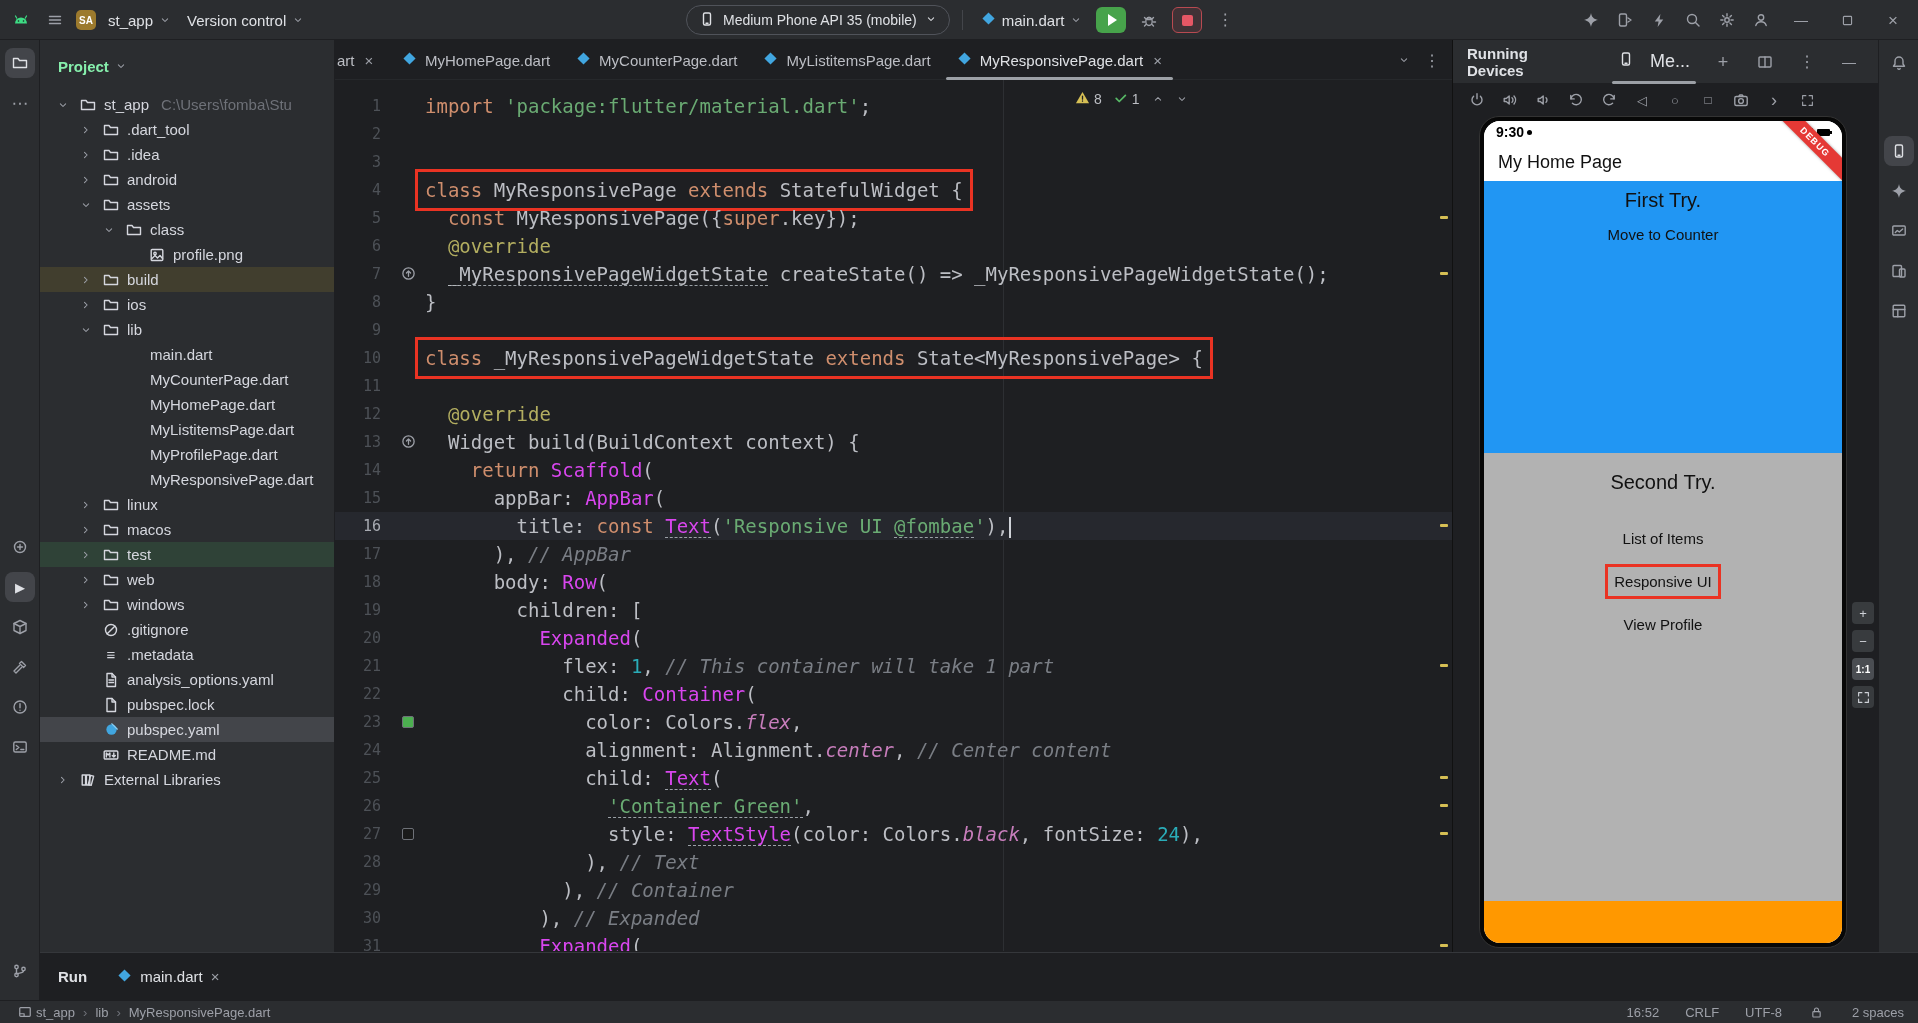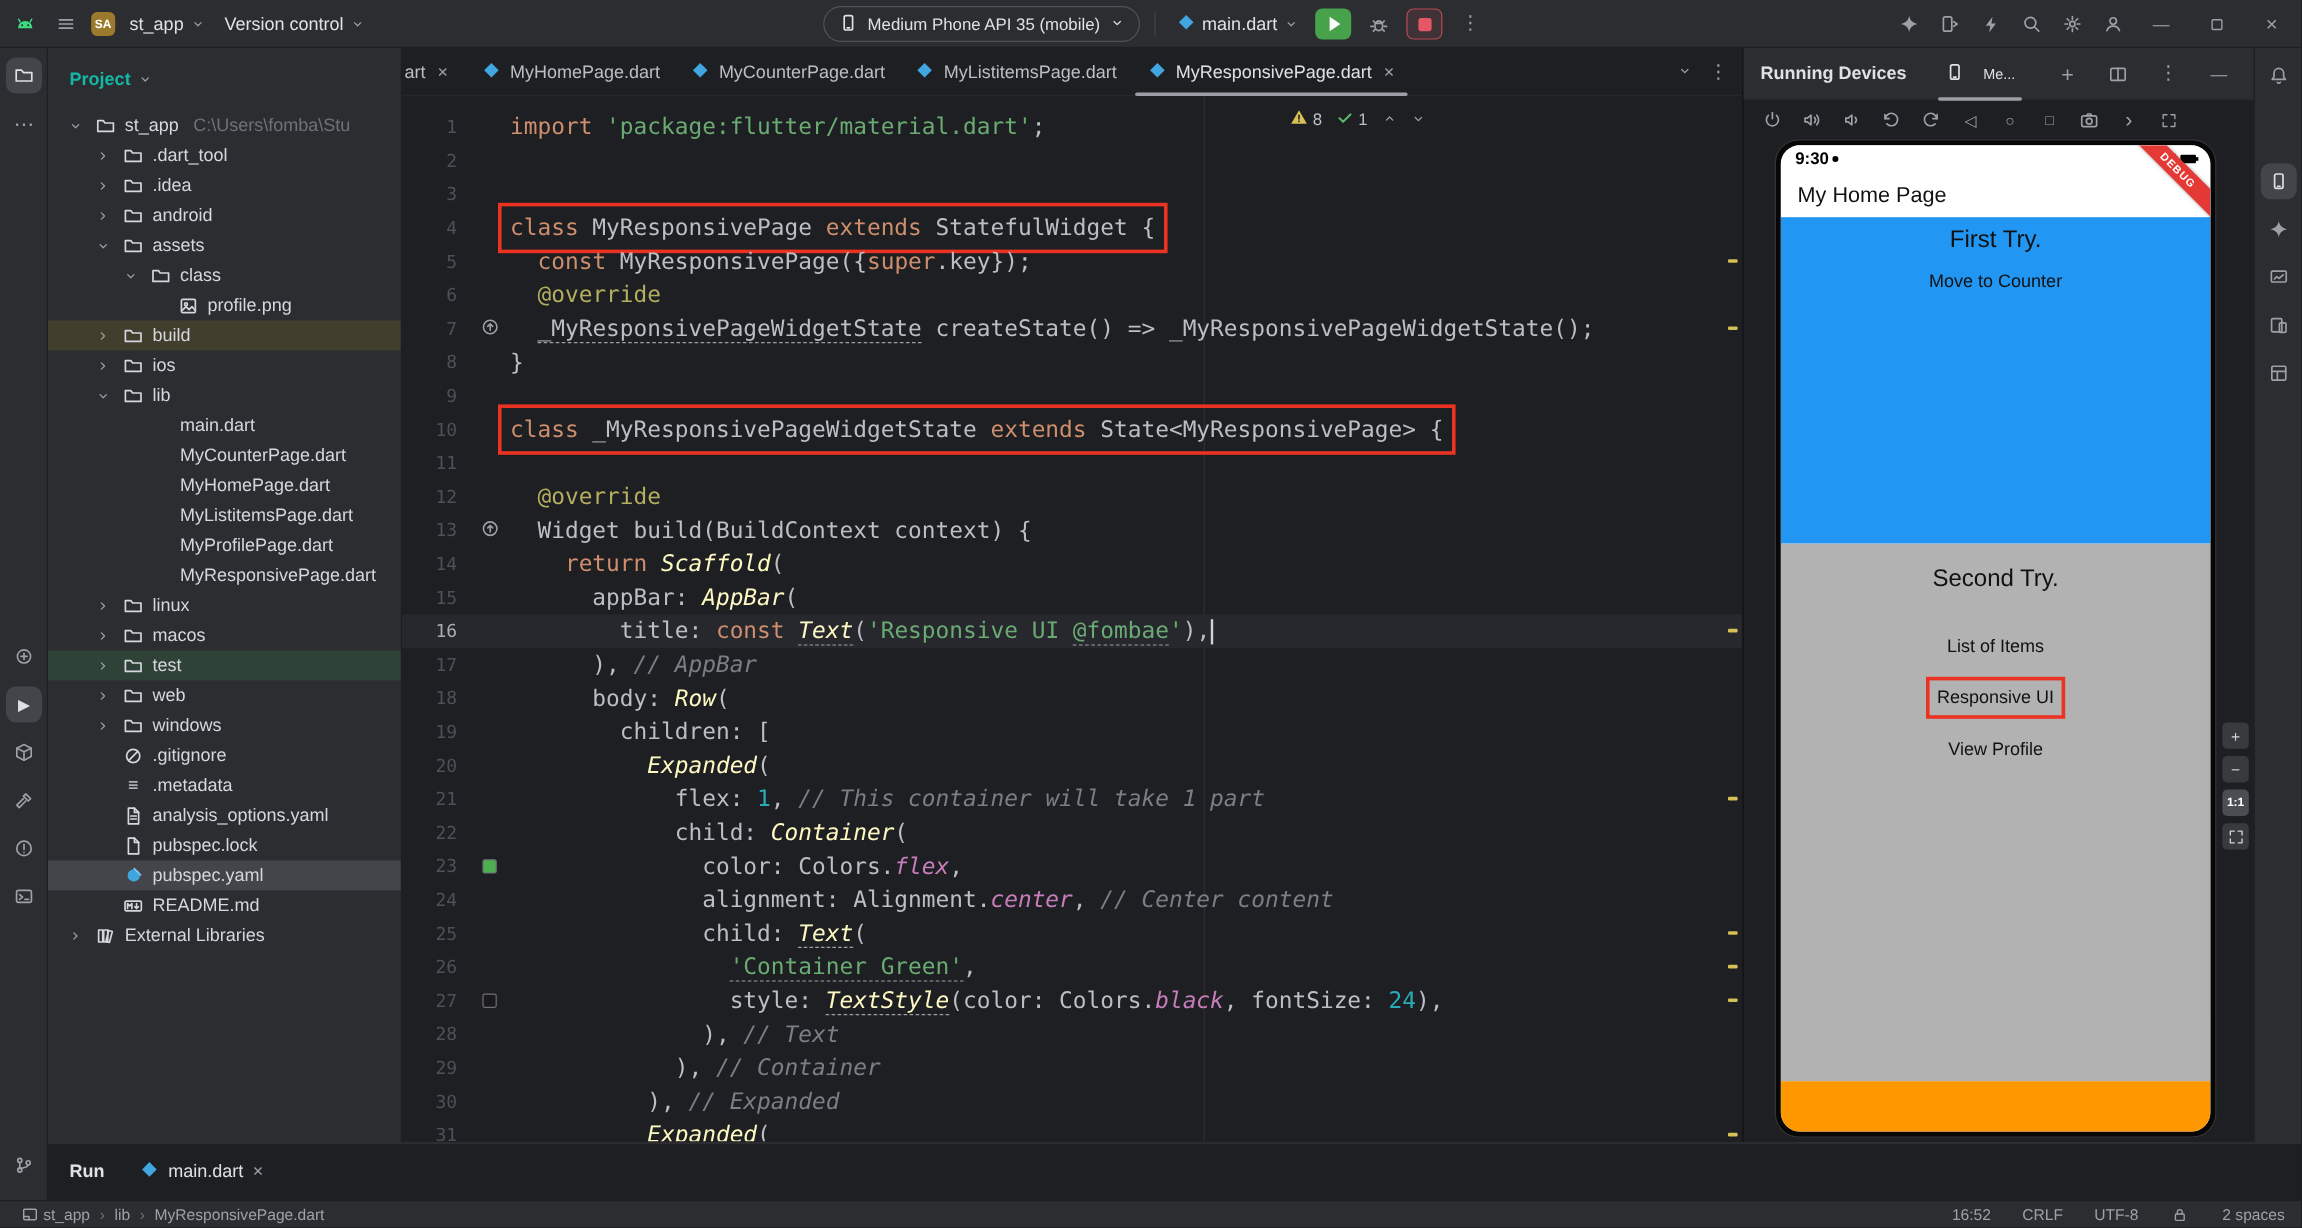--- a/index.html
+++ b/index.html
@@ -35,21 +35,21 @@
   .strip{position:absolute;width:40px;background:#2b2d30;}
   .strip.leftS{left:0;top:40px;height:960px;border-right:1px solid #1e1f22;}
   .strip.rightS{right:0;top:40px;height:960px;border-left:1px solid #1e1f22;}
   .strip .sec{position:absolute;left:0;width:40px;display:flex;flex-direction:column;align-items:center;gap:10px;}
   .strip-btn{width:30px;height:30px;border-radius:8px;display:flex;align-items:center;justify-content:center;color:#9da0a8;}
   .strip-btn.on{background:#43454a;color:#dfe1e5;}
 
   
   .project{position:absolute;left:40px;top:40px;width:295px;height:912px;background:#2b2d30;
            border-right:1px solid #1e1f22;overflow:hidden;}
-  .pp-head{height:52px;display:flex;align-items:center;gap:6px;padding-left:18px;color:#14b8a6;font-weight:bold;}
+  .pp-head{height:52px;display:flex;align-items:center;gap:6px;padding-left:18px;color:#86efac;font-weight:bold;}
   .pp-head .chev{color:#9da0a8;display:flex;}
   .trow{height:25px;display:flex;align-items:center;gap:6px;white-space:nowrap;overflow:hidden;color:#d5d7de;}
   .trow .chv{width:18px;display:flex;justify-content:center;color:#9da0a8;flex:none;}
   .trow .tic{width:20px;display:flex;justify-content:center;flex:none;}
   .trow .pth{color:#6e7178;margin-left:6px;}
   .trow.bg-olive{background:#413e2e;}
   .trow.bg-green{background:#2f4237;}
   .trow.bg-selected{background:#43454a;}
 
   
@@ -64,36 +64,36 @@
   .editor-body{position:relative;height:871px;overflow:hidden;font-family:"DejaVu Sans Mono",monospace;}
   #code{position:absolute;left:0;top:0;right:0;padding-top:12px;}
   .cl{display:flex;height:28px;align-items:center;white-space:pre;font-size:19px;line-height:28px;}
   .cl.cur{background:#26282e;}
   .ln{width:56px;text-align:right;padding-right:10px;color:#4d5157;font-size:15px;flex:none;}
   .cl.cur .ln{color:#a8abb2;}
   .gut{width:34px;display:flex;align-items:center;justify-content:center;flex:none;color:#9da0a8;}
   .swatch{width:12px;height:12px;border:1px solid #6e7178;border-radius:2px;display:inline-block;}
   .ct{flex:1;}
   .tk-d{color:#bcbec4;} .tk-k{color:#cf8e6d;} .tk-s{color:#6aab73;} .tk-c{color:#7a7e85;font-style:italic;}
-  .tk-n{color:#2aacb8;} .tk-a{color:#b3ae60;} .tk-w{color:#fef9c3;font-style:italic;} .tk-m{color:#c77dbb;font-style:italic;}
+  .tk-n{color:#2aacb8;} .tk-a{color:#b3ae60;} .tk-w{color:#d946ef;} .tk-m{color:#c77dbb;font-style:italic;}
   .tk-u{border-bottom:1px dashed #9aa0a6;}
   .codebox{outline:3px solid var(--red);outline-offset:7px;display:inline;}
   .caret{display:inline-block;width:2px;height:21px;background:#cfd2d8;vertical-align:middle;margin-left:1px;}
   .guide{position:absolute;left:668px;top:0;bottom:0;width:1px;background:#2d2f33;}
   .inspect{position:absolute;left:740px;top:10px;display:flex;gap:12px;align-items:center;font-size:14px;
            font-family:"Liberation Sans",sans-serif;color:#bcbec4;}
   .insp-item{display:flex;align-items:center;gap:4px;}
   .insp-nav{color:#9da0a8;display:flex;}
   .stripe-mark{position:absolute;right:4px;width:8px;height:3px;background:#d6bf55;border-radius:1px;}
 
   
   .devices{position:absolute;left:1452px;top:40px;width:426px;height:912px;background:#1e1f22;border-left:1px solid #111;}
   .dev-head{height:44px;background:#2b2d30;display:flex;align-items:center;padding:0 14px;gap:10px;border-bottom:1px solid #1e1f22;}
   .dev-title{color:#dfe1e5;font-weight:bold;}
-  .dev-tab{display:flex;align-items:center;gap:16px;height:44px;padding:0 8px;margin-left:14px;color:#dfe1e5;position:relative;font-size:12px;}
+  .dev-tab{display:flex;align-items:center;gap:16px;height:44px;padding:0 8px;margin-left:14px;color:#dfe1e5;position:relative;font-size:18px;}
   .dev-tab::after{content:'';position:absolute;left:2px;right:2px;bottom:0;height:3px;background:#9ca0a6;border-radius:2px;}
   .dev-head-right{margin-left:auto;display:flex;align-items:center;gap:12px;color:#9da0a8;}
   .dev-toolbar{height:32px;display:flex;align-items:center;gap:13px;padding:0 14px;color:#9da0a8;}
   .tb-icon{display:flex;align-items:center;justify-content:center;width:20px;height:20px;}
 
   .phone-wrap{position:absolute;left:26px;top:76px;width:368px;height:832px;background:#070707;border-radius:20px;
               border:1px solid #333;padding:4px;}
   .phone-screen{position:relative;width:358px;height:822px;background:#fff;overflow:hidden;border-radius:16px;color:#111;}
   .p-status{height:22px;display:flex;align-items:center;justify-content:space-between;padding:0 12px;background:#fff;}
   .p-time{font-size:14px;font-weight:bold;color:#000;display:flex;align-items:center;gap:3px;}

